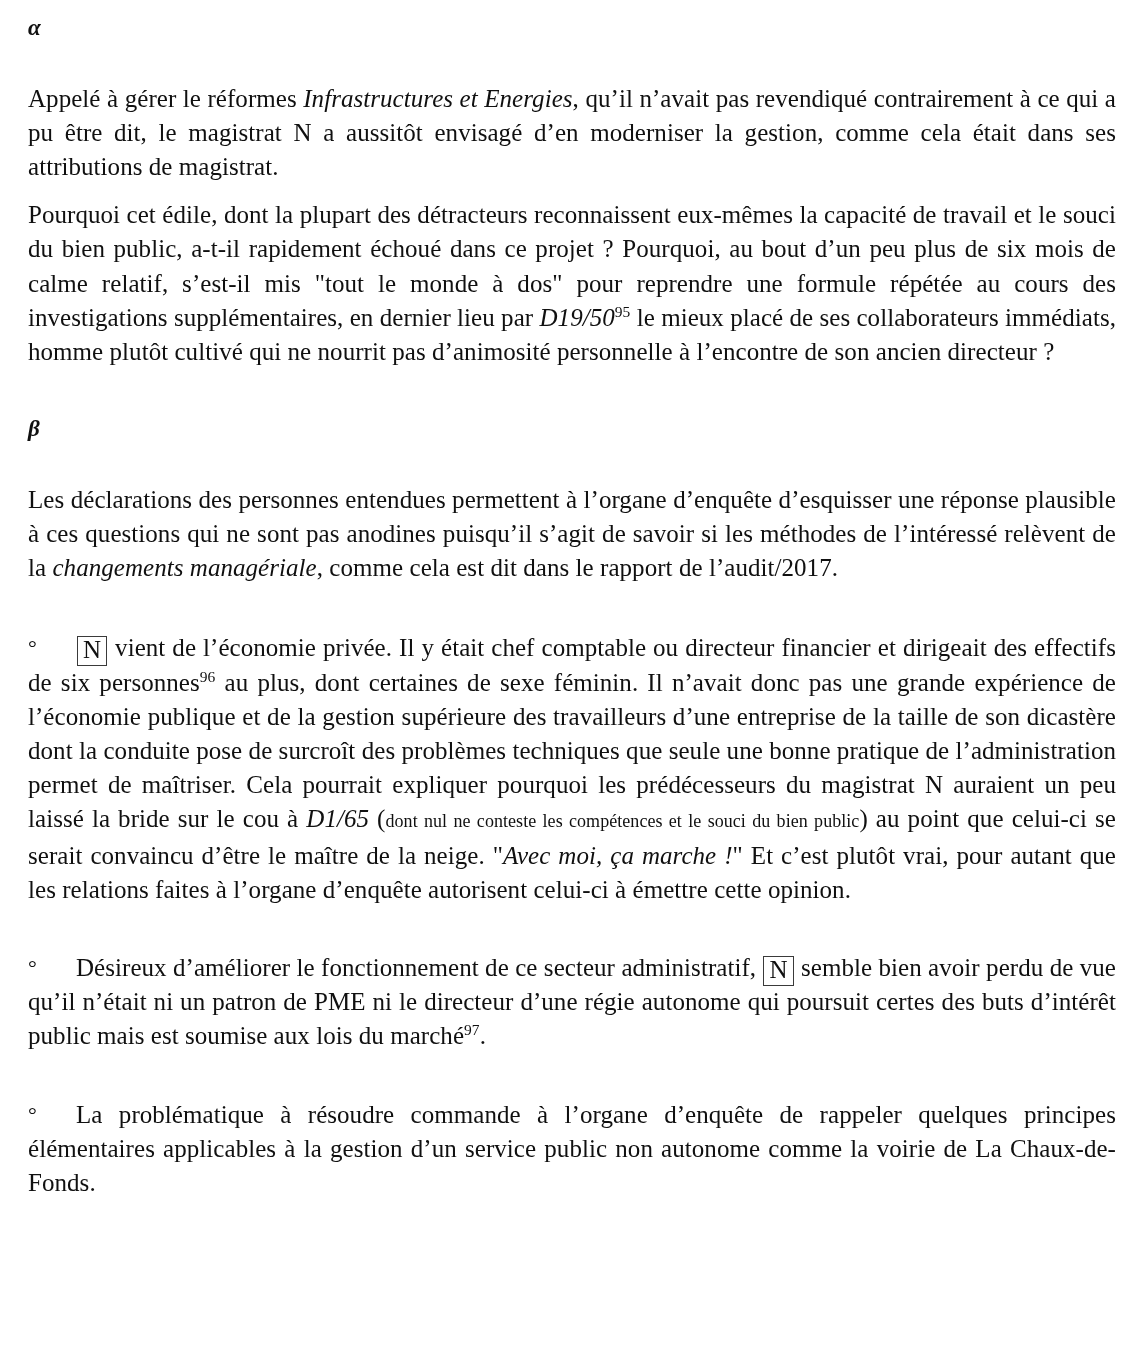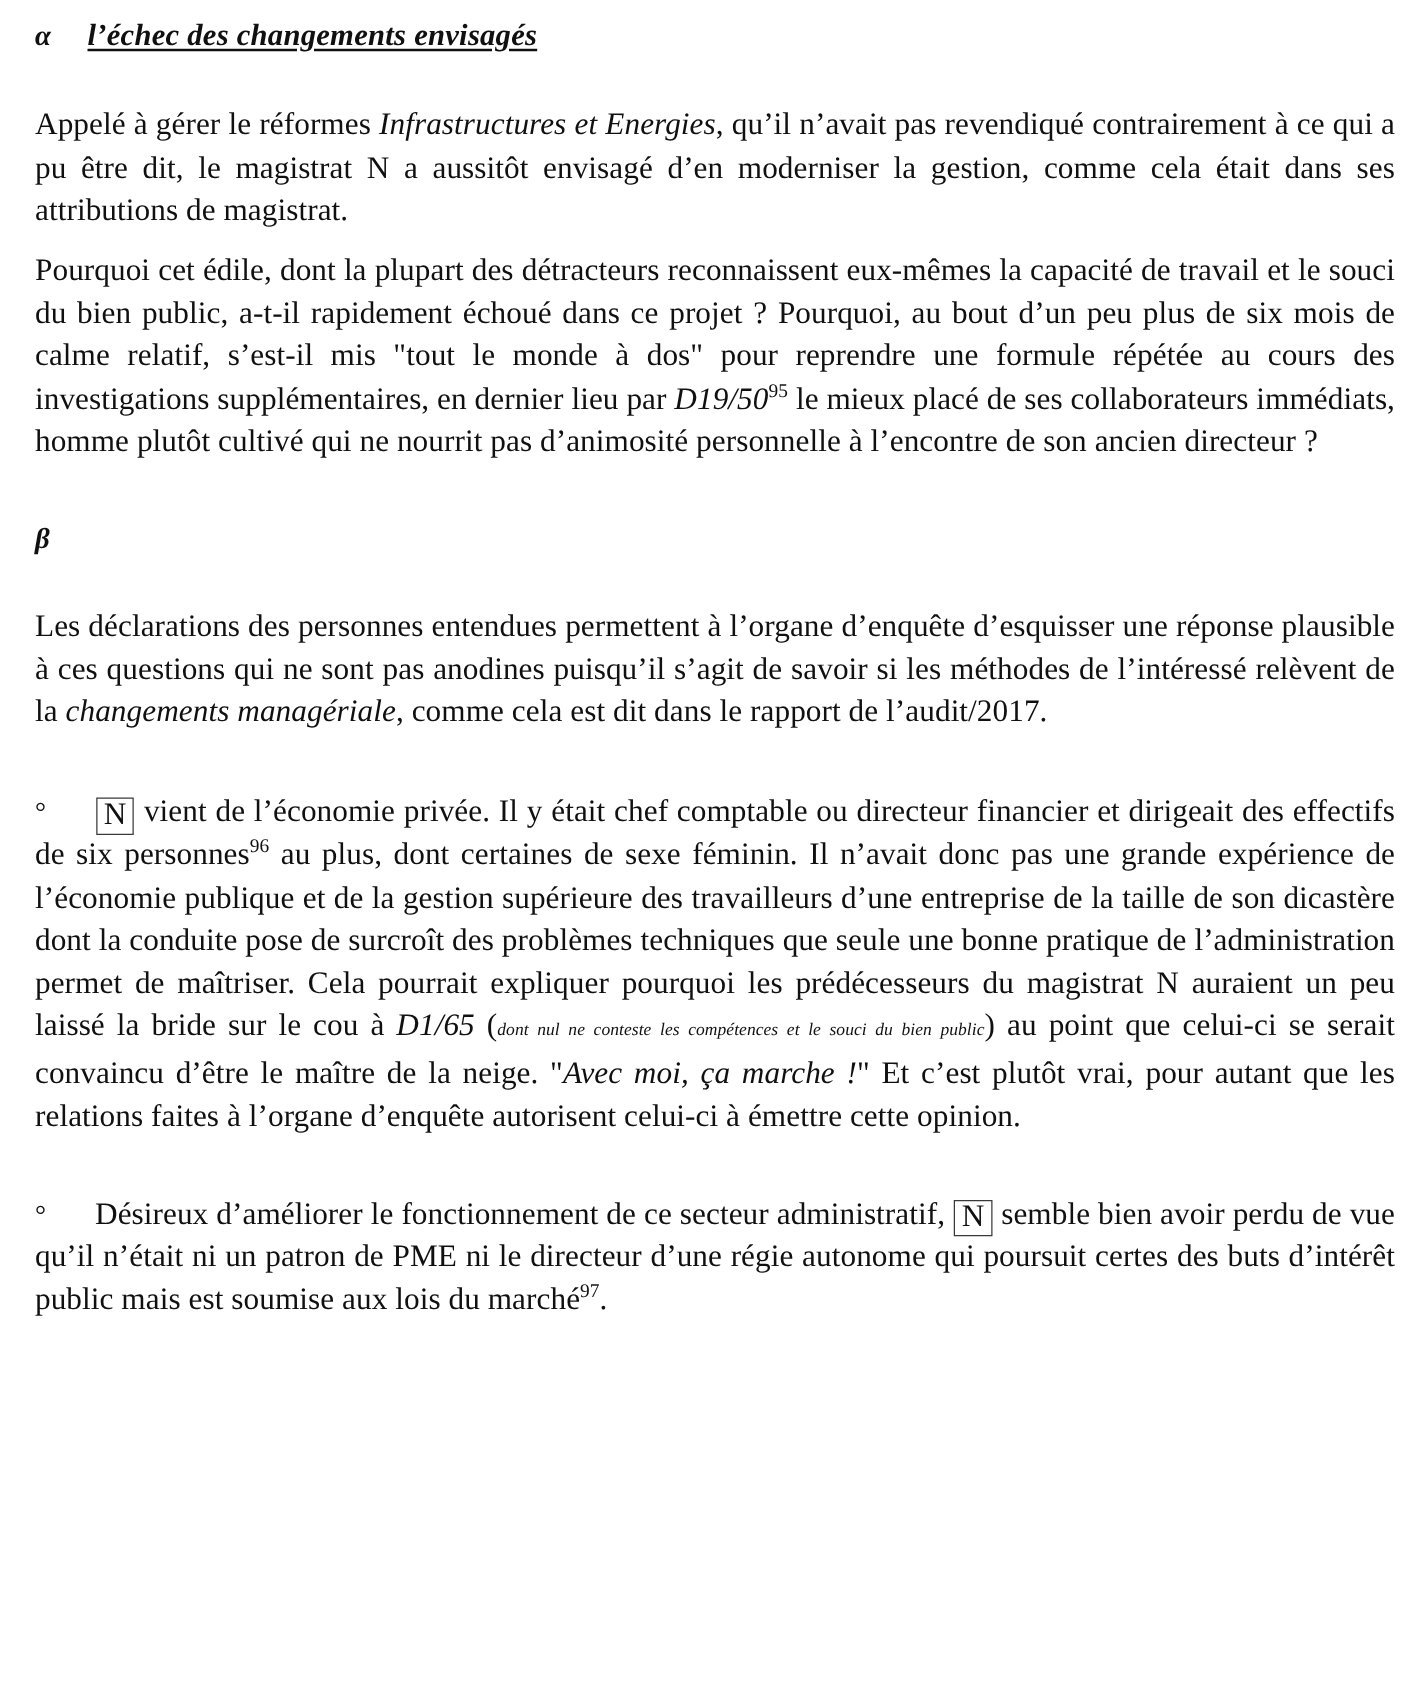--- a/index.html
+++ b/index.html
@@ -61,22 +61,21 @@
   .sp-c  { height: 46px; }
   .sp-d  { height: 40px; }
   .sp-e  { height: 46px; }
   .sp-f  { height: 44px; }
   .sp-g  { height: 44px; }
   .sp-h  { height: 10px; }
 
   
   .it { font-style: italic; margin-top: 32px; }
   .small-it {
-    font-style: italic;
-    font-size: 14px;
+    font-size: 18px;
   }
   sup.fn {
     font-size: 0.62em;
     vertical-align: super;
     line-height: 0;
     font-style: normal;
   }
   .boxed {
     display: inline-block;
     border: 1.5px solid #3a3a3a;
@@ -99,21 +98,20 @@
     text-indent: 44px;
   }
 </style>
 </head>
 <body>
 
 <div class="page">
 
   <div class="section-heading">
     <span class="marker">α</span>
-    <span class="heading-text">l’échec des changements envisagés</span>
   </div>
 
   <div class="sp-a"></div>
 
   <p class="body"><span>Appelé à gérer le réformes </span><span class="it">Infrastructures et Energies</span><span>, qu’il n’avait pas revendiqué contrairement à ce qui a pu être dit, le magistrat N a aussitôt envisagé d’en moderniser la gestion, comme cela était dans ses attributions de magistrat.</span></p>
 
   <div class="sp-b"></div>
 
   <p class="body"><span>Pourquoi cet édile, dont la plupart des détracteurs reconnaissent eux-mêmes la capacité de travail et le souci du bien public, a-t-il rapidement échoué dans ce projet ? Pourquoi, au bout d’un peu plus de six mois de calme relatif, s’est-il mis "tout le monde à dos" pour reprendre une formule répétée au cours des investigations supplémentaires, en dernier lieu par </span><span class="it">D19/50</span><sup class="fn">95</sup><span> le mieux placé de ses collaborateurs immédiats, homme plutôt cultivé qui ne nourrit pas d’animosité personnelle à l’encontre de son ancien directeur ?</span></p>
 
@@ -130,17 +128,18 @@
   <div class="sp-e"></div>
 
   <p class="body bullet-para"><span class="bullet">°</span><span class="boxed">N</span><span> vient de l’économie privée. Il y était chef comptable ou directeur financier et dirigeait des effectifs de six personnes</span><sup class="fn">96</sup><span> au plus, dont certaines de sexe féminin. Il n’avait donc pas une grande expérience de l’économie publique et de la gestion supérieure des travailleurs d’une entreprise de la taille de son dicastère dont la conduite pose de surcroît des problèmes techniques que seule une bonne pratique de l’administration permet de maîtriser. Cela pourrait expliquer pourquoi les prédécesseurs du magistrat N auraient un peu laissé la bride sur le cou à </span><span class="it">D1/65</span><span> (</span><span class="small-it">dont nul ne conteste les compétences et le souci du bien public</span><span>)</span><span> au point que celui-ci se serait convaincu d’être le maître de la neige. "</span><span class="it">Avec moi, ça marche !</span><span>" Et c’est plutôt vrai, pour autant que les relations faites à l’organe d’enquête autorisent celui-ci à émettre cette opinion.</span></p>
 
   <div class="sp-f"></div>
 
   <p class="body bullet-para"><span class="bullet">°</span><span>Désireux d’améliorer le fonctionnement de ce secteur administratif, </span><span class="boxed">N</span><span> semble bien avoir perdu de vue qu’il n’était ni un patron de PME ni le directeur d’une régie autonome qui poursuit certes des buts d’intérêt public mais est soumise aux lois du marché</span><sup class="fn">97</sup><span>.</span></p>
 
   <div class="sp-g"></div>
 
+  <p class="body bullet-para"><span class="bullet">°</span><span>La problématique à résoudre commande à l’organe d’enquête de rappeler quelques principes élémentaires applicables à la gestion d’un service public non autonome comme la voirie de La Chaux-de-Fonds.</span></p>
 
   <div class="sp-h"></div>
 
 
 </div>
 
 </body></html>

